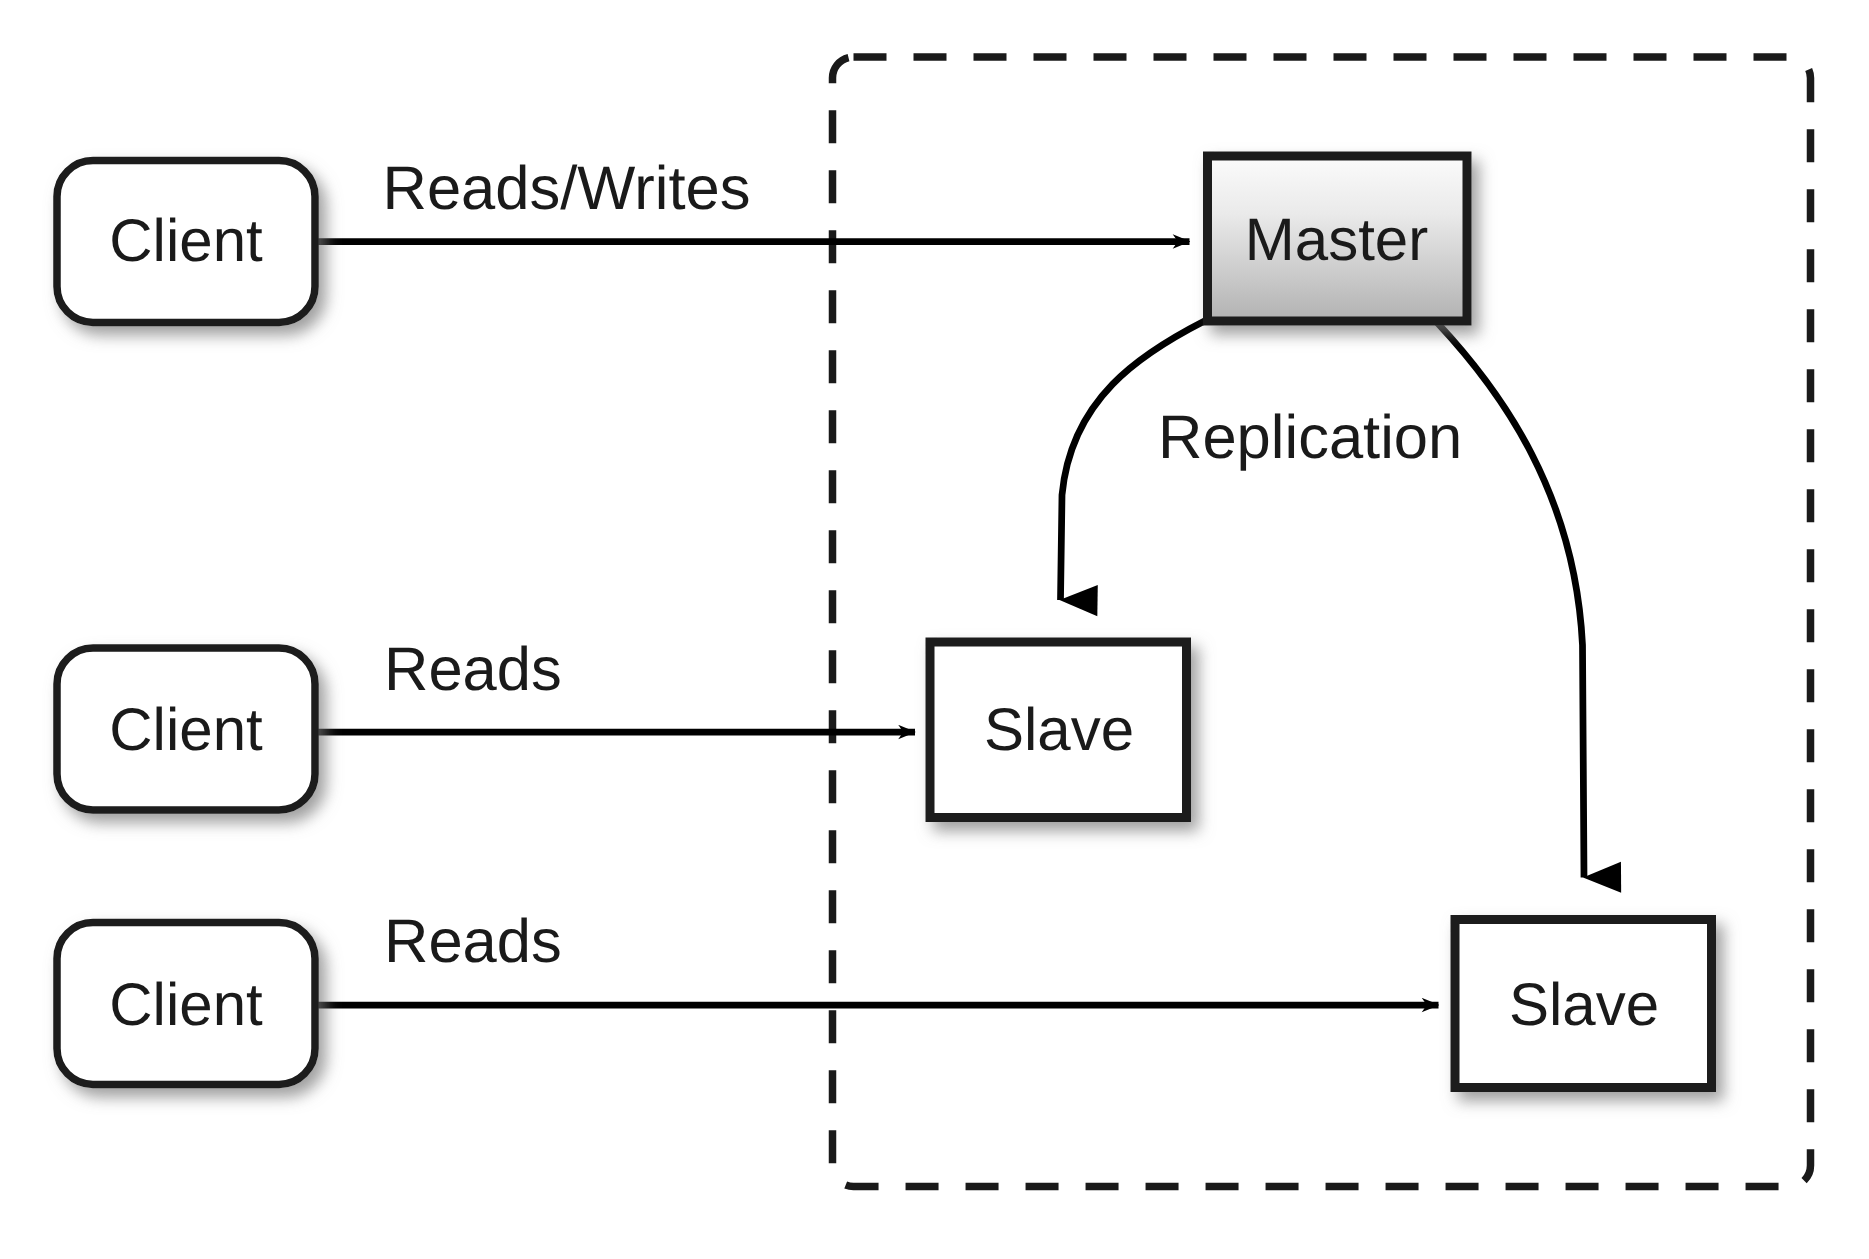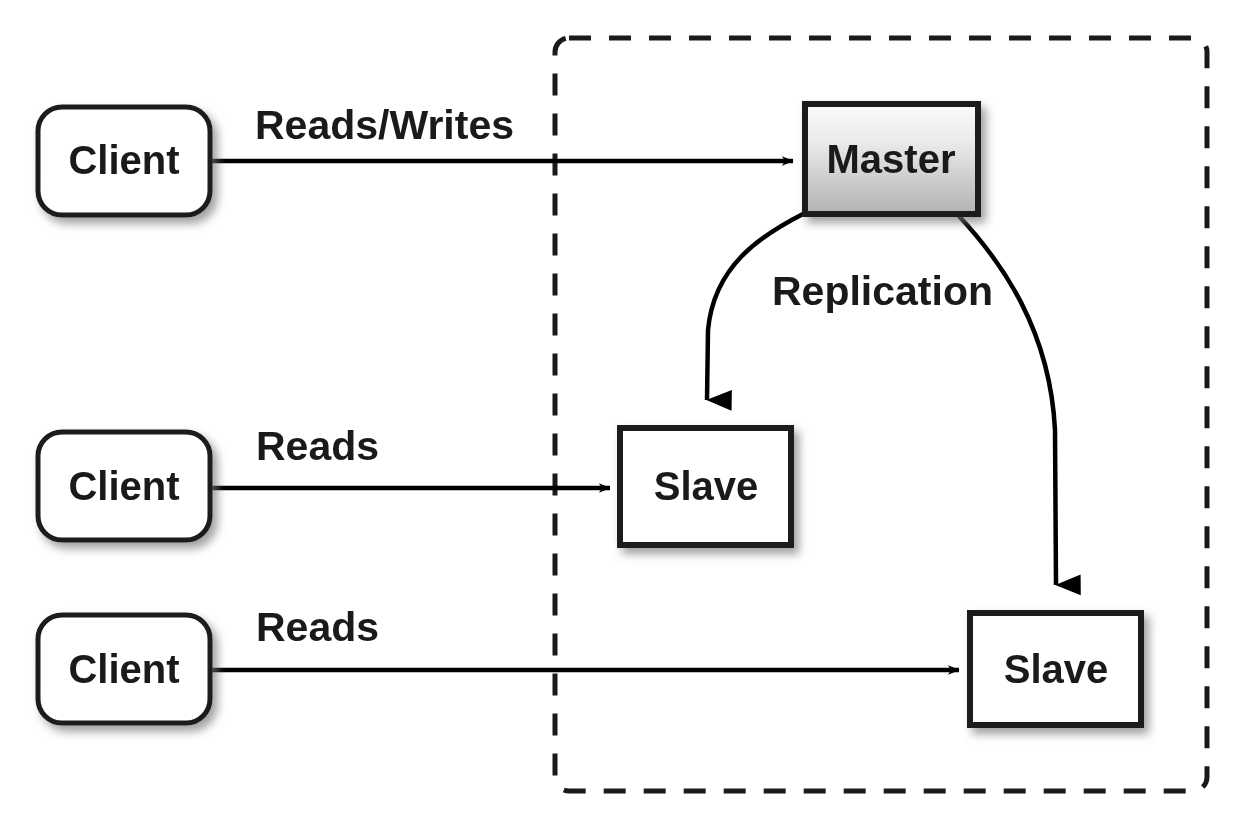--- a/index.html
+++ b/index.html
@@ -11,21 +11,20 @@
     width: 1246px;
     height: 839px;
     font-family: "Liberation Sans", sans-serif;
     overflow: hidden;
   }
   #stage {
     position: relative;
     width: 1246px;
     height: 839px;
     background: #ffffff;
-    font-weight: bold;
   }
   #diagram-svg {
     position: absolute;
     left: 0;
     top: 0;
     width: 1246px;
     height: 839px;
   }
   .node-label {
     font-family: "Liberation Sans", sans-serif;

